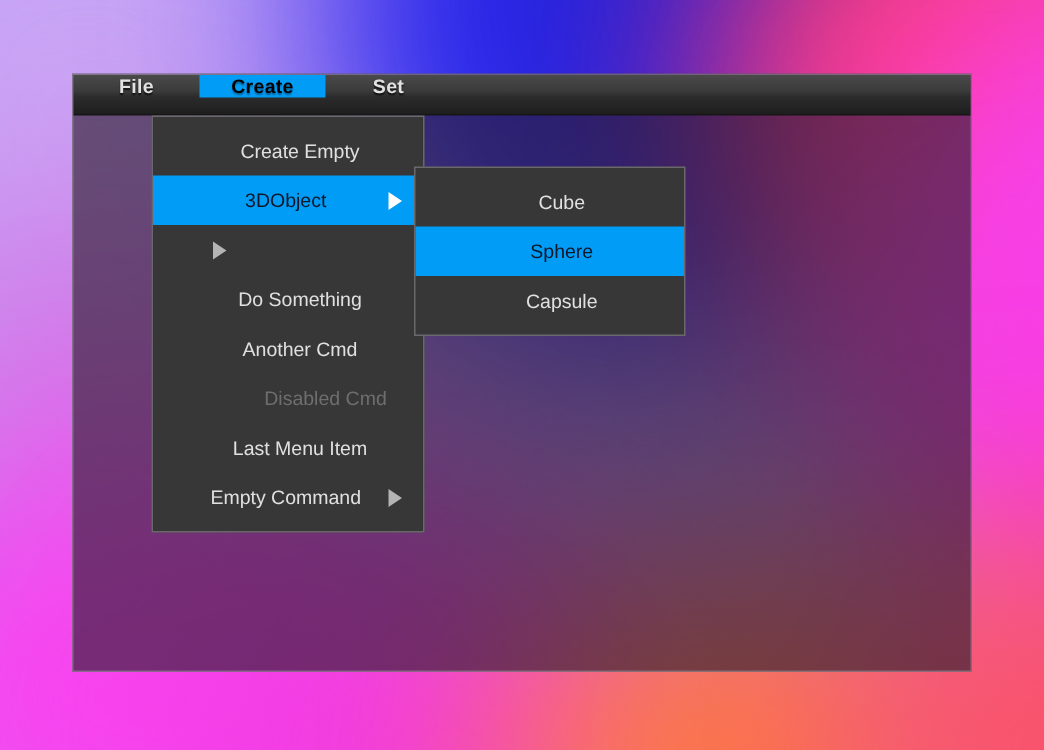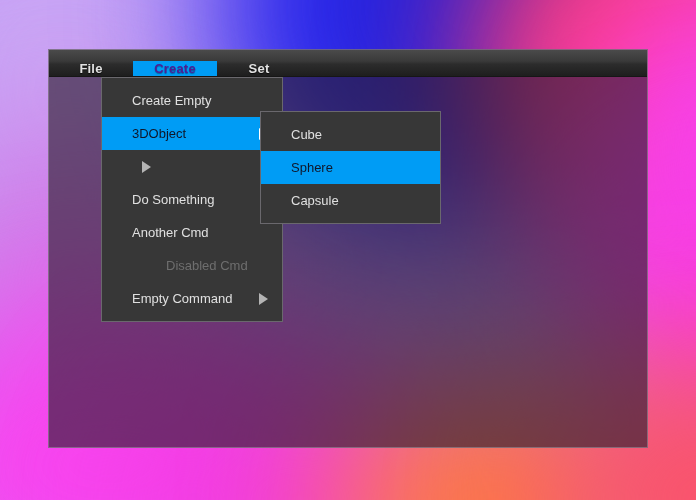--- a/index.html
+++ b/index.html
@@ -96,42 +96,42 @@
     border: 1px solid rgba(155,150,160,0.55);
     background: rgba(40, 28, 44, 0.62);
     overflow: visible;
   }
 
   
   #menubar {
     position: relative;
     height: 26px;
     display: flex;
-    align-items: flex-end;
+    align-items: flex-start;
     background: linear-gradient(to bottom, #4a4a4a 0%, #3a3a3a 42%, #2c2c2c 55%, #1e1e1e 100%);
     border-bottom: 1px solid #161616;
     z-index: 30;
   }
   .menubar-item {
     display: flex;
     align-items: center;
     justify-content: center;
     min-width: 52px;
     padding: 0 16px;
     font-size: 13px;
     font-weight: bold;
     color: #e2e2e2;
     letter-spacing: 0.2px;
     text-shadow: 0 1px 1px rgba(0,0,0,0.75);
     cursor: default;
     user-select: none;
   }
   .menubar-item.active {
     background: #009cf5;
-    color: #4c1d95;
+    color: #000000;
     text-shadow: 0 1px 1px rgba(0,0,0,0.35);
     padding-left: 16px;
   }
 
   
   #viewport {
     position: absolute;
     left: 0; right: 0;
     top: 27px; bottom: 0;
     background: transparent;
@@ -146,21 +146,21 @@
     z-index: 40;
     padding: 6px 0;
   }
   #dropdown-create {
     left: 52px;   
     top: 27px;
     width: 182px;
     padding: 6px 0;
   }
   #submenu-3dobject {
-    left: 211px;  
+    left: 227px;  
     top: 61px;    
     width: 181px;
     padding: 6px 0;
   }
 
   .menu-row {
     position: relative;
     display: flex;
     align-items: center;
     height: 33px;
@@ -172,21 +172,21 @@
     white-space: nowrap;
   }
   .menu-row.highlight {
     background: #009cf5;
     color: #0f172a;
   }
   .menu-row.disabled {
     color: #6e6e6e;
     margin-left: 34px;
   }
-  .menu-row .label { flex: 1 1 auto; }
+  .menu-row .label { flex: 1 1 auto; text-align: center; }
 
   .submenu-arrow {
     flex: 0 0 auto;
     width: 0; height: 0;
     margin-left: 10px;
     border-top: 6px solid transparent;
     border-bottom: 6px solid transparent;
     border-left: 9px solid #b4b4b4;
   }
   .menu-row.highlight .submenu-arrow {
@@ -240,20 +240,23 @@
     <div class="menu-row">
       <span class="label">Do Something</span>
     </div>
     <div class="menu-row">
       <span class="label">Another Cmd</span>
     </div>
     <div class="menu-row disabled">
       <span class="label">Disabled Cmd</span>
     </div>
     <div class="menu-row">
+      <span class="label">Last Menu Item</span>
+    </div>
+    <div class="menu-row">
       <span class="label">Empty Command</span>
       <span class="submenu-arrow"></span>
     </div>
   </div>
 
   <div class="menu-panel" id="submenu-3dobject">
     <div class="menu-row">
       <span class="label">Cube</span>
     </div>
     <div class="menu-row highlight">

